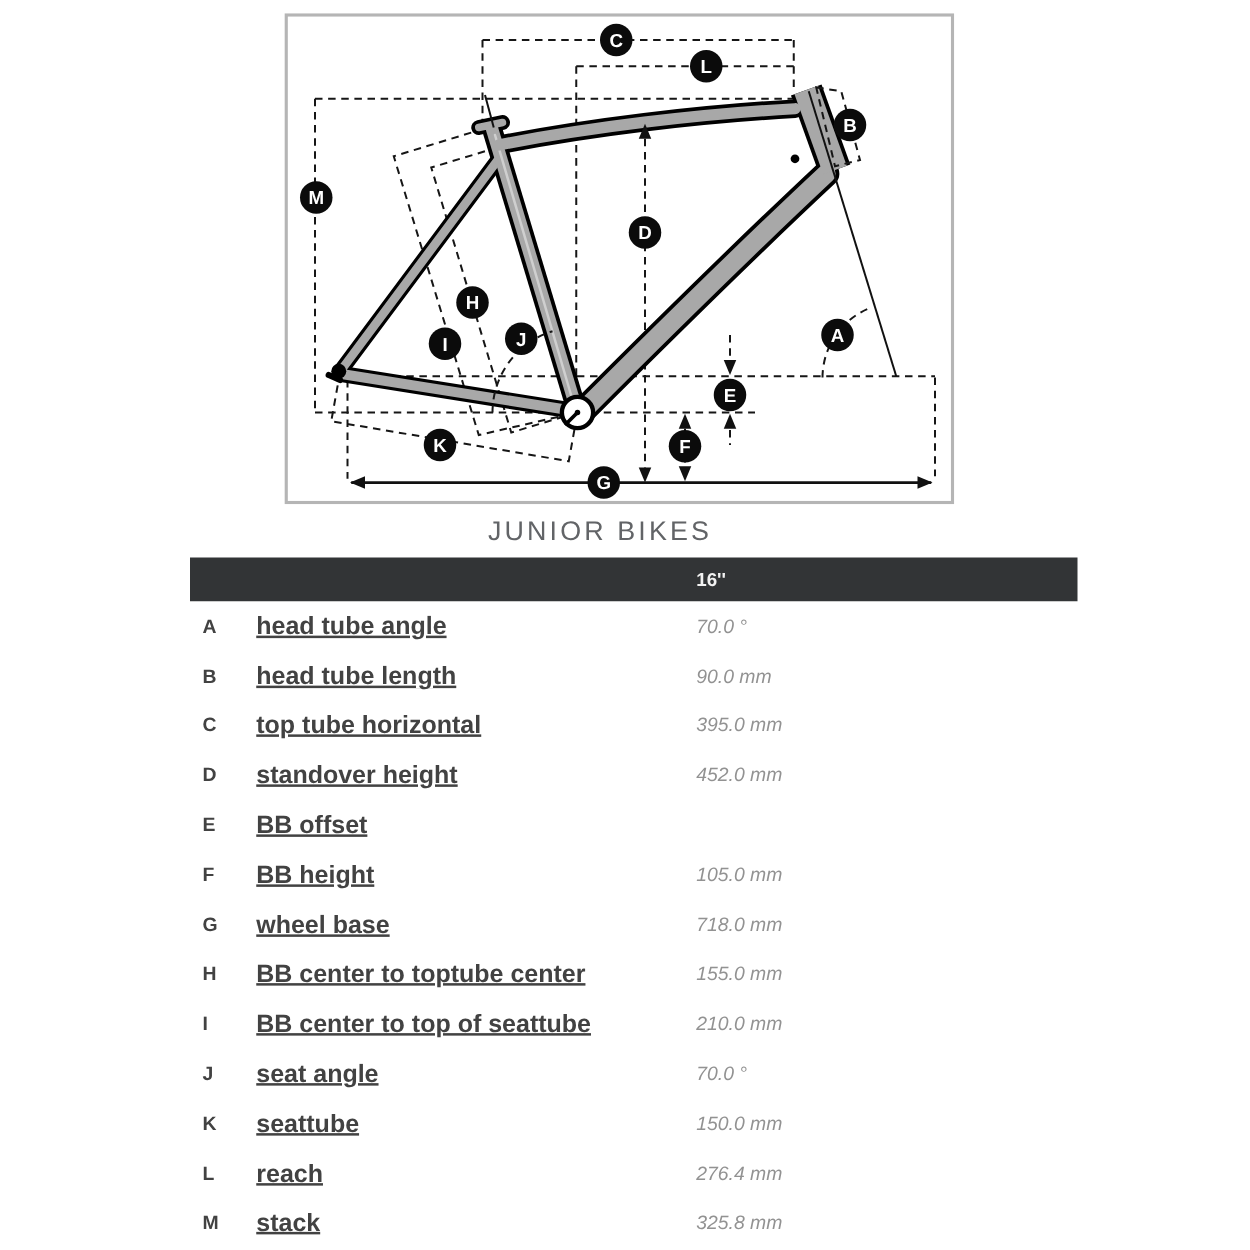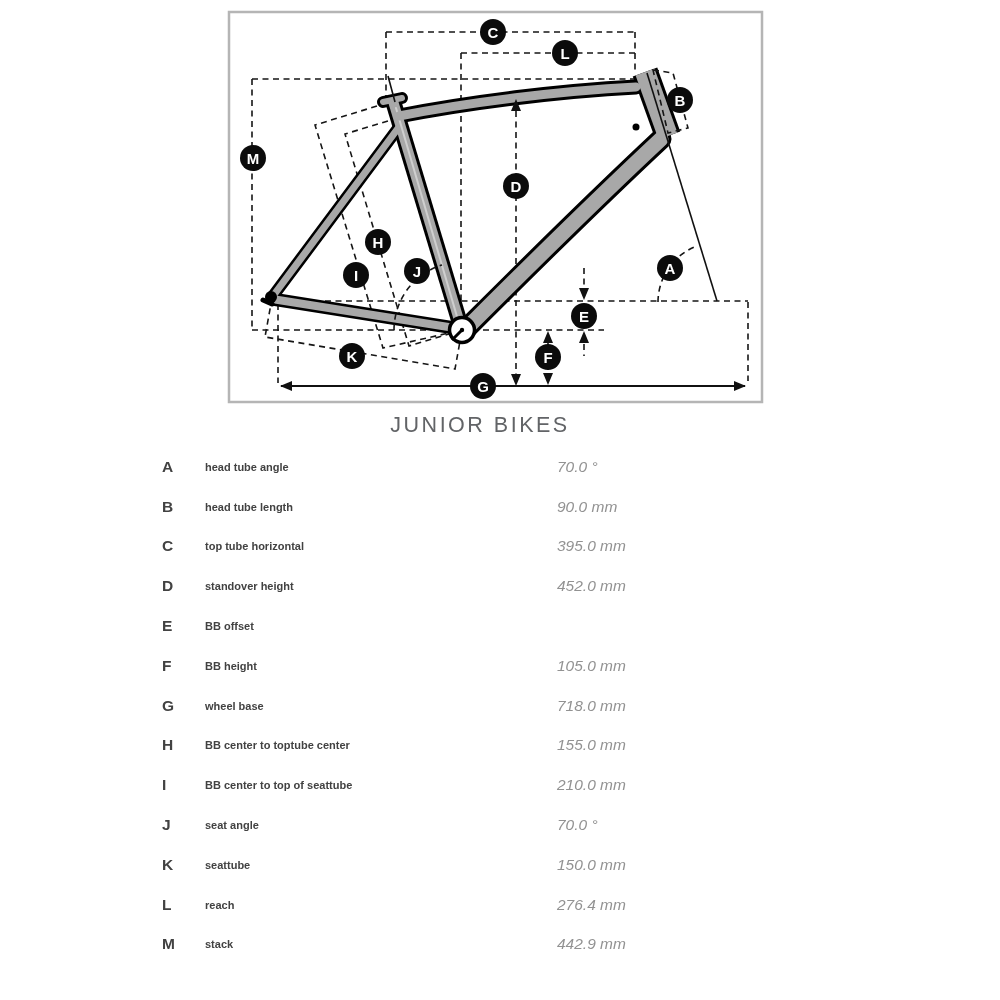--- a/index.html
+++ b/index.html
@@ -23,21 +23,21 @@
   
   .spec-table{position:absolute;top:446px;left:152px;width:710px;}
   .spec-header{height:35px;background:#323436;position:relative;}
   .spec-header .size-label{position:absolute;left:405px;top:50%;
       transform:translateY(-50%);color:#f2f2f2;font-weight:bold;font-size:15px;}
   .spec-rows{margin-top:1px;}
   .spec-row{height:39.8px;position:relative;}
   .spec-row .letter{position:absolute;left:10px;top:50%;transform:translateY(-50%);
       font-weight:bold;font-size:15.5px;color:#424242;}
   .spec-row .label{position:absolute;left:53px;top:50%;transform:translateY(-50%);
-      font-weight:bold;font-size:11px;color:#424242;}
+      font-weight:bold;font-size:20px;color:#424242;text-decoration:underline;}
   .spec-row .value{position:absolute;left:405px;top:50%;transform:translateY(-50%);
       font-size:15.5px;color:#929292;font-style:italic;}
 </style>
 </head>
 <body>
 
 <div class="diagram-wrap">
 <svg viewBox="0 0 1000 412" width="1000" height="412">
 
   <rect x="229" y="12" width="533" height="390" fill="#ffffff" stroke="#b5b5b5" stroke-width="2.5"></rect>
@@ -168,20 +168,23 @@
           <circle cx="253" cy="158" r="13" class="badge-circle"></circle>
           <text x="253" y="163.5" class="badge-letter">M</text>
         </g>
       </g>
 </svg>
 </div>
 
 <div class="page-title">JUNIOR BIKES</div>
 
 <div class="spec-table">
+  <div class="spec-header">
+    <span class="size-label">16''</span>
+  </div>
   <div class="spec-rows" id="spec-rows">
       <div class="spec-row">
         <span class="letter">A</span>
         <span class="label">head tube angle</span>
         <span class="value">70.0 °</span>
       </div>
       <div class="spec-row">
         <span class="letter">B</span>
         <span class="label">head tube length</span>
         <span class="value">90.0 mm</span>
@@ -232,16 +235,16 @@
         <span class="value">150.0 mm</span>
       </div>
       <div class="spec-row">
         <span class="letter">L</span>
         <span class="label">reach</span>
         <span class="value">276.4 mm</span>
       </div>
       <div class="spec-row">
         <span class="letter">M</span>
         <span class="label">stack</span>
-        <span class="value">442.9 mm</span>
+        <span class="value">325.8 mm</span>
       </div>
     </div>
 </div>
 
 </body></html>

